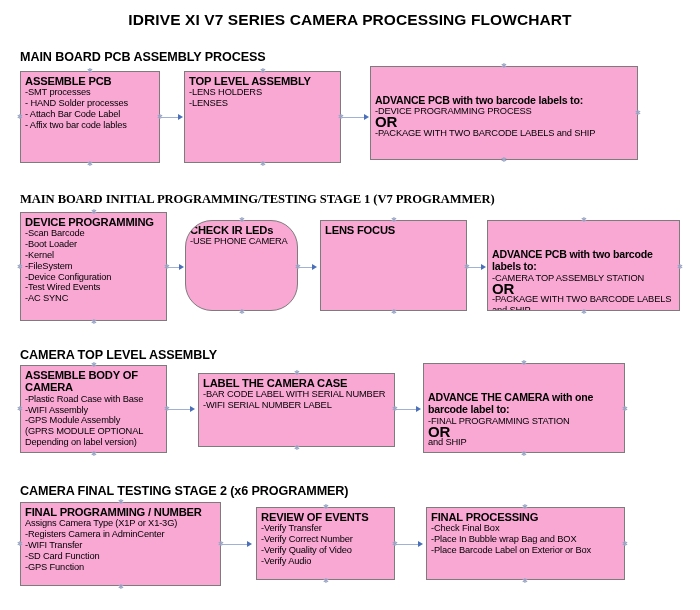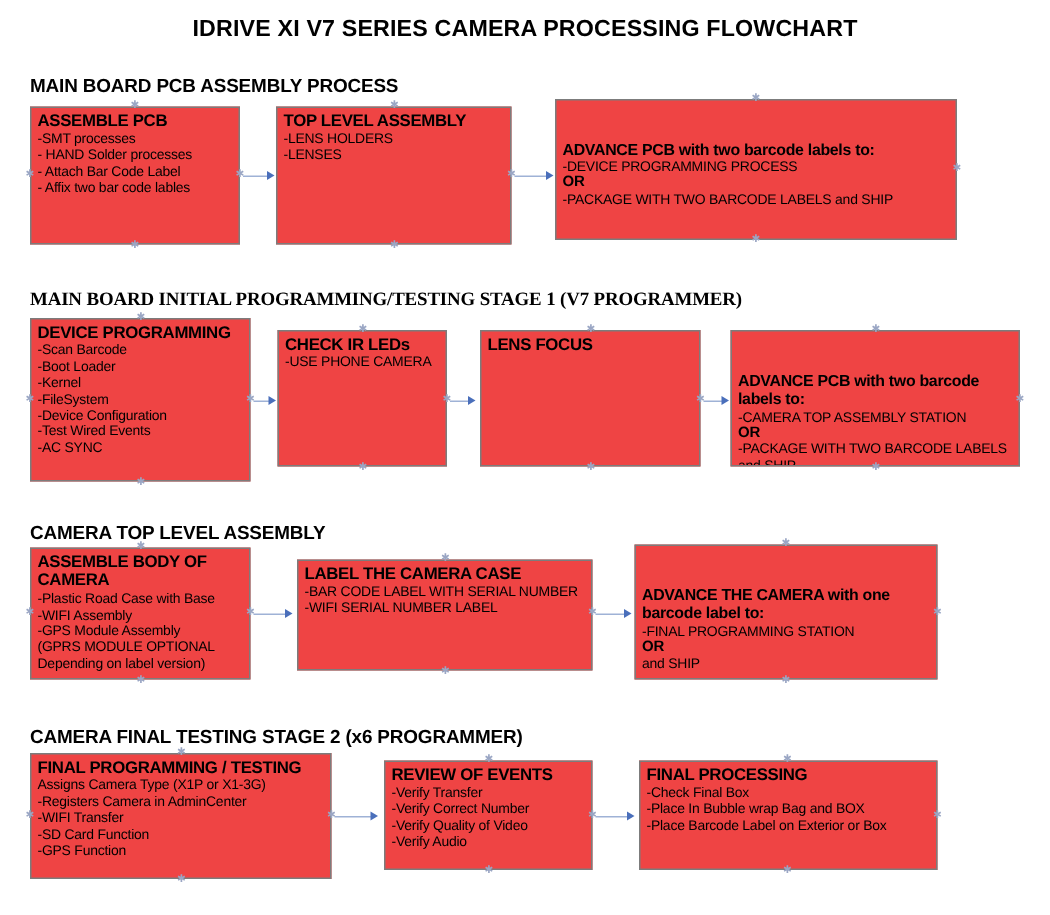--- a/index.html
+++ b/index.html
@@ -25,21 +25,21 @@
   .section-title{
     position:absolute;
     font-size:12.6px;
     font-weight:bold;
     letter-spacing:-0.1px;
     white-space:nowrap;
   }
 
   .node{
     position:absolute;
-    background:#ef4444;
+    background:#f9a8d4;
     border:1px solid #7c7c7c;
     box-sizing:border-box;
     padding:3px 3px 2px 4px;
     overflow:hidden;
   }
   .node .n-title{
     font-size:11.2px;
     font-weight:bold;
     line-height:12.4px;
     margin:0 0 0px 0;
@@ -49,21 +49,21 @@
   .node ul{
     list-style:none;
     margin:0;padding:0;
   }
   .node li{
     font-size:9.3px;
     line-height:10.8px;
     letter-spacing:-0.15px;
     white-space:nowrap;
   }
-  .node li.bold{font-weight:bold;font-size:10px;}
+  .node li.bold{font-weight:bold;font-size:15px;}
 
   
   .hnd{
     position:absolute;
     width:5px;height:5px;
     color:#9aa6c4;
     font-size:7px;
     line-height:5px;
     text-align:center;
     pointer-events:none;
@@ -150,21 +150,21 @@
     </ul>
   </div>
   <div class="hnd" style="left:91px;top:209px;">✱</div>
   <div class="hnd" style="left:91px;top:319px;">✱</div>
   <div class="hnd" style="left:17px;top:264px;">✱</div>
   <div class="hnd" style="left:164px;top:264px;">✱</div>
 
   <div class="conn" style="left:169px;top:267px;width:12px;"></div>
   <div class="arrowhead" style="left:179px;top:264px;"></div>
 
-  <div class="node" style="left:185px;top:220px;width:113px;height:91px;">
+  <div class="node" style="left:185px;top:220px;width:113px;height:91px;border-radius:27px;">
     <div class="n-title">CHECK IR LEDs</div>
     <ul>
       <li>-USE PHONE CAMERA</li>
     </ul>
   </div>
   <div class="hnd" style="left:239px;top:217px;">✱</div>
   <div class="hnd" style="left:239px;top:309px;">✱</div>
   <div class="hnd" style="left:295px;top:264px;">✱</div>
 
   <div class="conn" style="left:300px;top:267px;width:14px;"></div>
@@ -235,21 +235,21 @@
       <li>and SHIP</li>
     </ul>
   </div>
   <div class="hnd" style="left:521px;top:360px;">✱</div>
   <div class="hnd" style="left:521px;top:451px;">✱</div>
   <div class="hnd" style="left:622px;top:406px;">✱</div>
 
   <div class="section-title" style="left:20px;top:484px;">CAMERA FINAL TESTING STAGE 2 (x6 PROGRAMMER)</div>
 
   <div class="node" style="left:20px;top:502px;width:201px;height:84px;">
-    <div class="n-title">FINAL PROGRAMMING / TESTING</div>
+    <div class="n-title">FINAL PROGRAMMING / NUMBER</div>
     <ul>
       <li>Assigns Camera Type (X1P or X1-3G)</li>
       <li>-Registers Camera in AdminCenter</li>
       <li>-WIFI Transfer</li>
       <li>-SD Card Function</li>
       <li>-GPS Function</li>
     </ul>
   </div>
   <div class="hnd" style="left:118px;top:499px;">✱</div>
   <div class="hnd" style="left:118px;top:584px;">✱</div>

